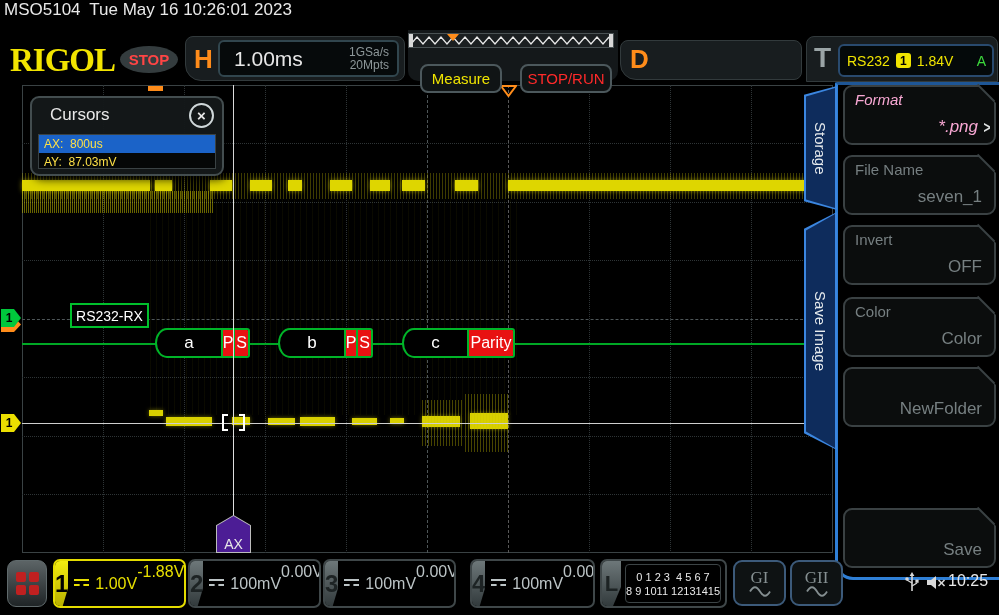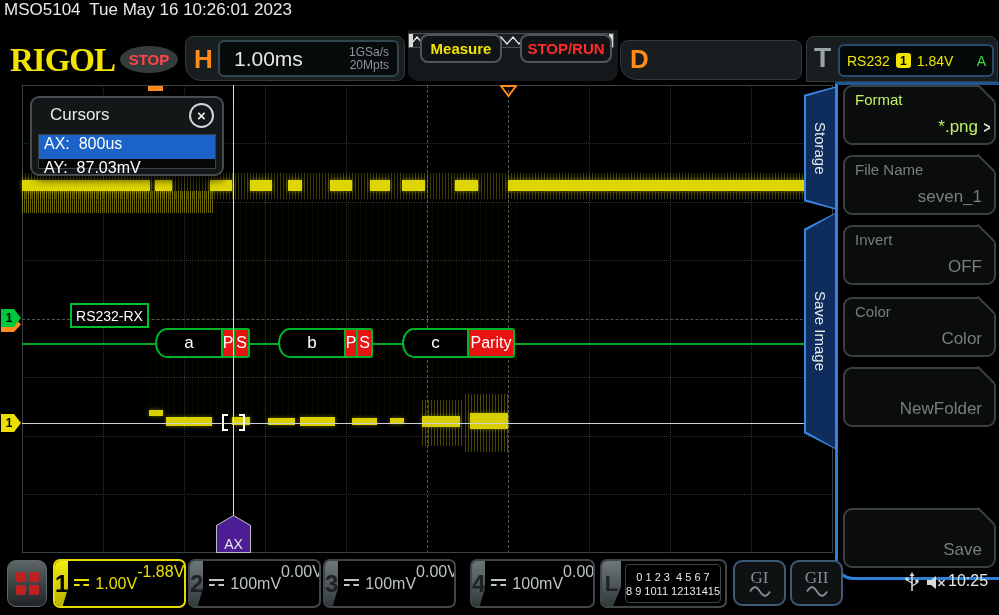--- a/index.html
+++ b/index.html
@@ -23,22 +23,22 @@
   .hletter { left:194px; top:44px; color:#ff8c1a; font-weight:bold; font-size:26px; }
   .hbox { left:218px; top:40px; width:181px; height:37px; background:#060a0b;
           border:2px solid #31464e; border-radius:6px; display:flex; align-items:center; }
   .timebase { color:#e8e8e8; font-size:21px; margin-left:14px; }
   .acqcol { margin-left:auto; margin-right:8px; text-align:right; color:#8d9799;
           font-size:12px; line-height:13px; }
   .midgroup { left:408px; top:30px; width:210px; height:51px; background:#14181a;
           border-radius:0 0 10px 10px; }
   .scrollzig { left:408px; top:33px; width:206px; height:15px; background:#1b1f21;
           border:1px solid #4a5254; }
-  .btn-measure, .btn-stoprun { top:34px; height:29px; background:#101415;
-          border:2px solid #4c585c; border-radius:8px; font-weight:bold; font-size:15px;
+  .btn-measure, .btn-stoprun { top:64px; height:29px; background:#101415;
+          border:2px solid #4c585c; border-radius:8px; font-weight:normal; font-size:15px;
           display:flex; align-items:center; justify-content:center; }
   .btn-measure { left:420px; width:82px; color:#f0e400; }
   .btn-stoprun { left:520px; width:92px; color:#ff2a2a; }
   .dgroup { left:620px; top:40px; width:182px; height:40px; background:#181d1f;
           border:1px solid #323a3c; border-radius:8px 8px 8px 16px; }
   .dletter { left:630px; top:44px; color:#ff8c1a; font-weight:bold; font-size:26px; }
   .dbox { left:655px; top:44px; width:140px; height:32px; background:#060a0b;
           border:2px solid #31464e; border-radius:6px; display:flex; align-items:center; }
   .dval { color:#e8e8e8; font-size:20px; margin-left:12px; }
   .tgroup { left:806px; top:36px; width:192px; height:46px; background:#181d1f;
@@ -109,21 +109,21 @@
 
   
   .popup { left:30px; top:96px; width:194px; height:80px; background:rgba(20,24,25,.96);
       border:2px solid #434d4f; border-radius:9px; box-shadow:3px 4px 8px rgba(0,0,0,.7); }
   .popup .ttl { position:absolute; left:18px; top:7px; color:#e8e8e8; font-size:17px; }
   .popup .close { position:absolute; right:8px; top:5px; width:25px; height:25px;
       border:2px solid #cfd7d9; border-radius:50%; color:#e8e8e8; font-size:15px;
       font-weight:bold; display:flex; align-items:center; justify-content:center; }
   .popup .rows { position:absolute; left:6px; top:36px; right:6px; bottom:5px;
       background:#050707; border:1px solid #3a4244; }
-  .popup .row { height:24px; color:#ffffff; font-size:16px; padding-left:5px;
+  .popup .row { height:18px; color:#fde047; font-size:12px; padding-left:5px;
       white-space:pre; line-height:18px; }
   .popup .row.hl { background:#1b63c8; }
 
   
   .panel { left:835px; top:82px; width:164px; height:498px; background:#000;
       border-left:3px solid #2f7fd6; border-top:3px solid #1e5696;
       border-bottom:3px solid #2f7fd6; border-radius:2px 0 0 18px; }
   .vtab { left:804px; width:33px; }
   .vtab .sh { position:absolute; inset:0; background:#3b86e0;
       clip-path:polygon(100% 0,100% 100%,0 93%,0 7%); }
@@ -131,21 +131,21 @@
       clip-path:polygon(100% 0,100% 100%,0 93%,0 7%); color:#e8ecee; font-size:15px;
       writing-mode:vertical-rl; display:flex; align-items:center; justify-content:center; }
   .mbtn { left:843px; width:153px; height:60px; background:#0b0d0d;
       border:2px solid #3a4143; border-radius:9px; }
   .mbtn .chamf { position:absolute; top:-2px; right:-2px; width:18px; height:18px;
       background:#000; clip-path:polygon(0 0,100% 0,100% 100%); }
   .mbtn .chamfline { position:absolute; top:5px; right:-4px; width:24px; height:2px;
       background:#3a4143; transform:rotate(45deg); }
   .mbtn .lbl { position:absolute; left:10px; top:4px; font-size:15px; color:#767f81; }
   .mbtn .val { position:absolute; right:12px; bottom:6px; font-size:17px; color:#767f81; }
-  .mbtn.active .lbl, .mbtn.active .val { color:#bef264; }
+  .mbtn.active .lbl, .mbtn.active .val { color:#f9a8d4;font-style:italic; }
   .mbtn .chev { position:absolute; right:2px; bottom:5px; color:#dfe2e2; font-size:17px;
       font-weight:bold; transform:scaleX(.7); }
   .mbtn.active .val { right:16px; }
 
   
   .menu4 { left:7px; top:560px; width:40px; height:47px; border-radius:9px;
       background:linear-gradient(#5c6466,#1f2426); border:1px solid #606a6c;
       display:grid; grid-template-columns:10px 10px; grid-template-rows:10px 10px;
       gap:3px; align-content:center; justify-content:center; }
   .menu4 div { background:#c02020; border-radius:2px; }

